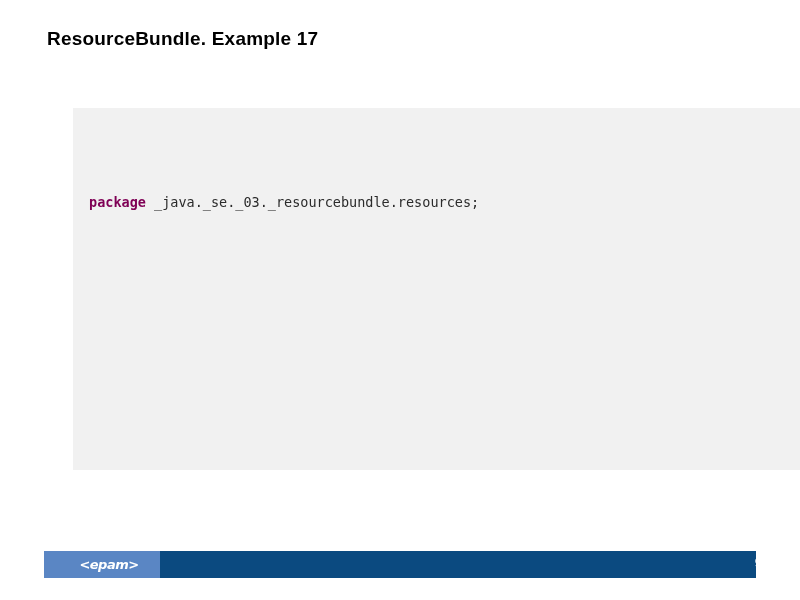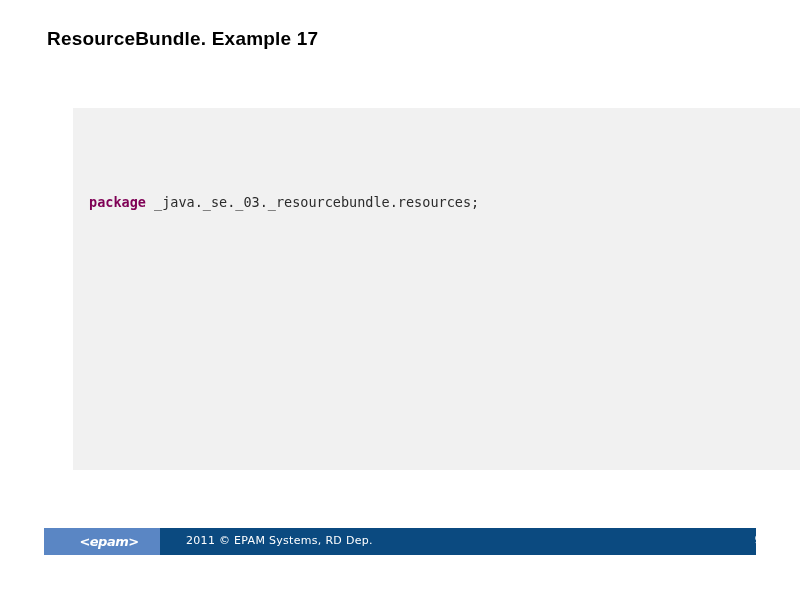--- a/index.html
+++ b/index.html
@@ -56,21 +56,21 @@
     font-weight: bold;
   }
   .tok-plain {
     color: #2b2b2b;
   }
 
   
   .footer {
     position: absolute;
     left: 0;
-    top: 528px;
+    top: 551px;
     width: 800px;
     height: 27px;
   }
   .footer-left-band {
     position: absolute;
     left: 44px;
     top: 0;
     width: 116px;
     height: 27px;
     background: #5a86c4;
@@ -169,17 +169,16 @@
 
       
 
     </div>
   </div>
 
   <div class="footer">
     <div class="footer-left-band"></div>
     <div class="footer-logo">&lt;epam&gt;</div>
     <div class="footer-main-band"></div>
-    <div class="footer-copyright">2011 © EPAM Systems, RD Dep.</div>
     <div class="footer-page-number">92</div>
   </div>
 
 </div>
 
 </body></html>

